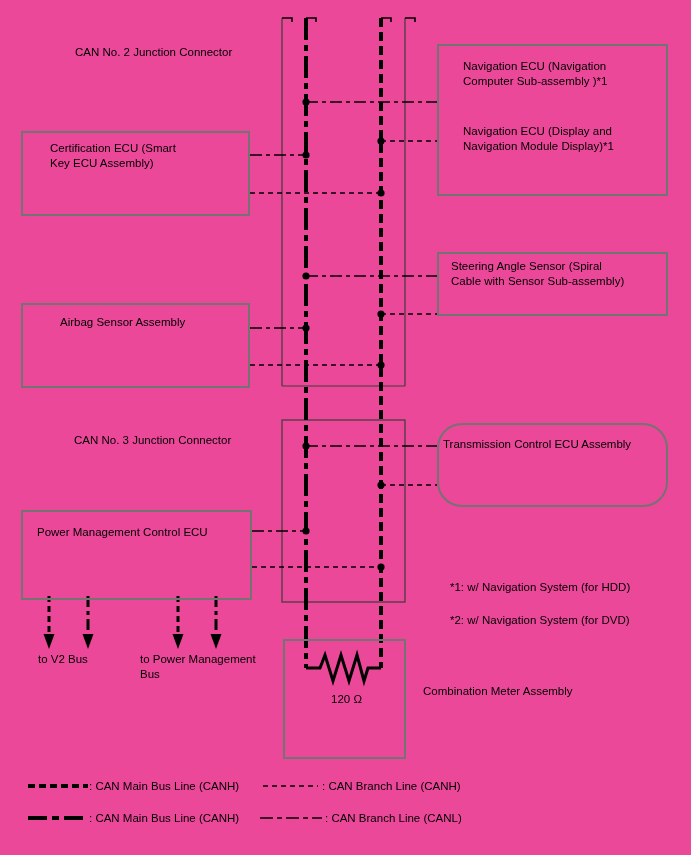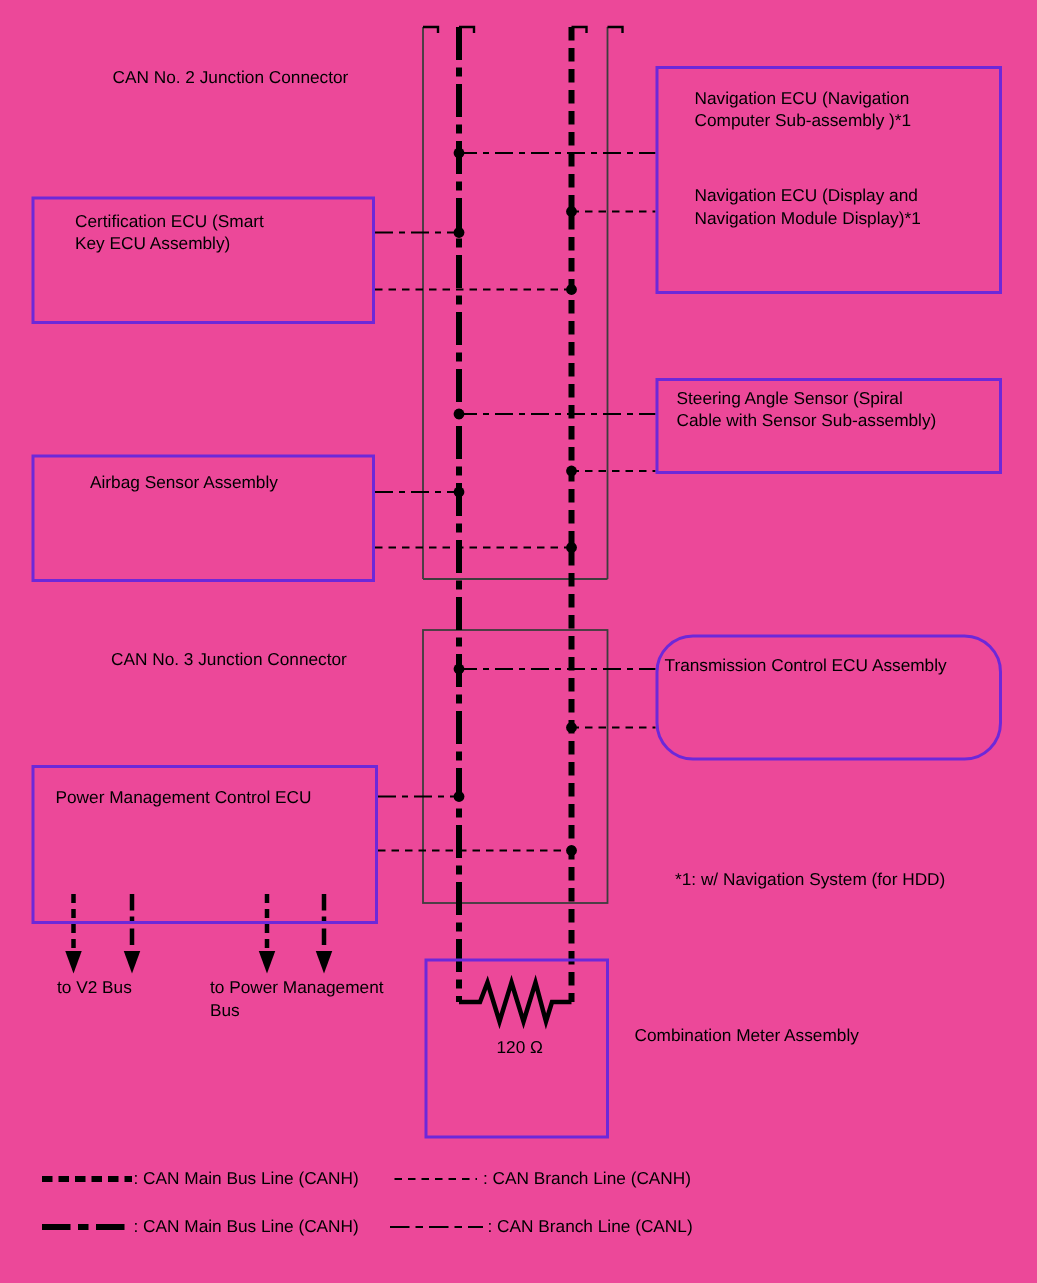--- a/index.html
+++ b/index.html
@@ -4,21 +4,21 @@
 <style>
   html,body{margin:0;padding:0;background:#fff;}
   #stage{
     position:relative;width:691px;height:855px;background:#ec4899;
     font-family:"Liberation Sans","DejaVu Sans",sans-serif;
     font-size:11.5px;color:#000;overflow:hidden;
   }
   #wires{position:absolute;left:0;top:0;width:691px;height:855px;}
   .txt{position:absolute;white-space:nowrap;line-height:15px;}
   .box{
-    position:absolute;border:2px solid #6d28d9;background:transparent;
+    position:absolute;border:2px solid #737373;background:transparent;
     box-sizing:border-box;line-height:15px;
   }
   .box .line{white-space:nowrap;}
 </style>
 </head>
 <body>
 
 <div id="stage">
 
   <svg id="wires" viewBox="0 0 691 855" xmlns="http://www.w3.org/2000/svg">
@@ -101,21 +101,21 @@
 
   <div class="box" style="left:21px;top:131px;width:229px;height:85px;padding:8px 0 0 27px;">
     <div class="line">Certification ECU (Smart</div>
     <div class="line">Key ECU Assembly)</div>
   </div>
 
   <div class="box" style="left:21px;top:303px;width:229px;height:85px;padding:10px 16px 0 37px;">
     <div class="line">Airbag Sensor Assembly</div>
   </div>
 
-  <div class="box" style="left:21px;top:510px;width:231px;height:106px;padding:13px 0 0 14px;">
+  <div class="box" style="left:21px;top:510px;width:231px;height:90px;padding:13px 0 0 14px;">
     <div class="line">Power Management Control ECU</div>
   </div>
 
   <div class="box" style="left:437px;top:44px;width:231px;height:152px;padding:13px 0 0 24px;">
     <div>
       <div class="line">Navigation ECU (Navigation</div>
       <div class="line">Computer Sub-assembly )*1</div>
     </div>
     <div style="margin-top:35px;">
       <div class="line">Navigation ECU (Display and</div>
@@ -132,20 +132,21 @@
     <div class="line">Transmission Control ECU Assembly</div>
   </div>
 
   <div class="box" style="left:283px;top:639px;width:123px;height:120px;"></div>
 
   <div class="txt" style="left:331px;top:692px;">120 Ω</div>
 
   <div class="txt" style="left:423px;top:684px;">Combination Meter Assembly</div>
 
   <div class="txt" style="left:450px;top:580px;">*1: w/ Navigation System (for HDD)</div>
+  <div class="txt" style="left:450px;top:613px;">*2: w/ Navigation System (for DVD)</div>
 
   <div class="txt" style="left:38px;top:652px;">to V2 Bus</div>
   <div class="txt" style="left:140px;top:652px;">
     <div>to Power Management</div>
     <div>Bus</div>
   </div>
 
   <div class="txt" style="left:89px;top:779px;">: CAN Main Bus Line (CANH)</div>
   <div class="txt" style="left:322px;top:779px;">: CAN Branch Line (CANH)</div>
   <div class="txt" style="left:89px;top:811px;">: CAN Main Bus Line (CANH)</div>

